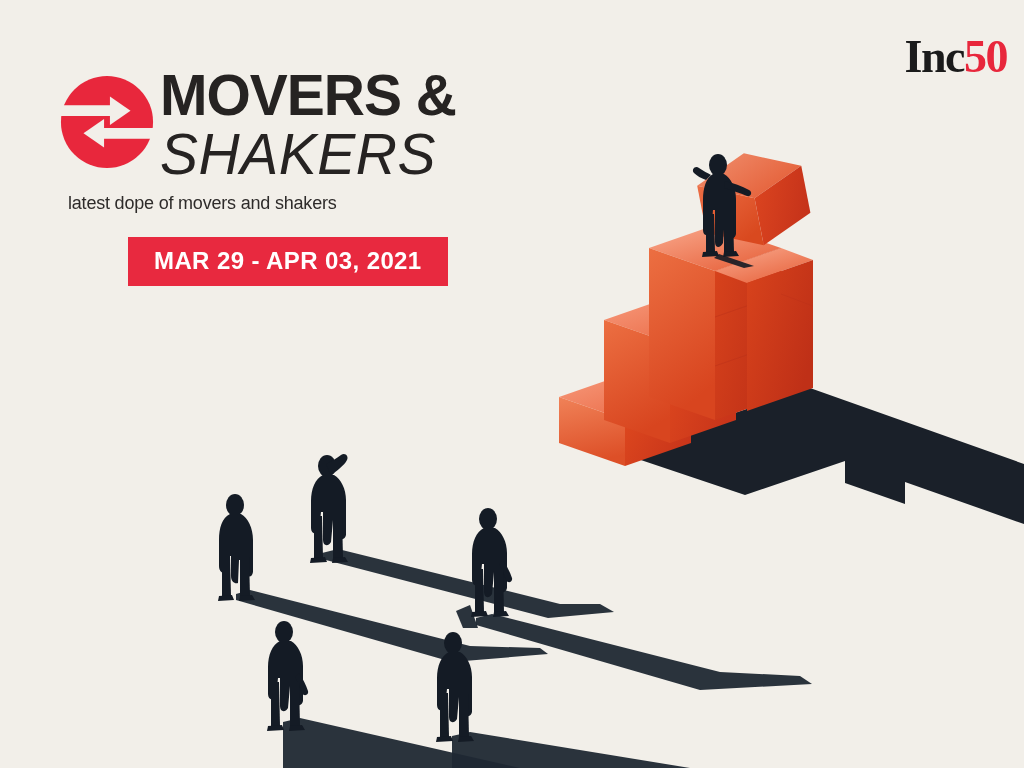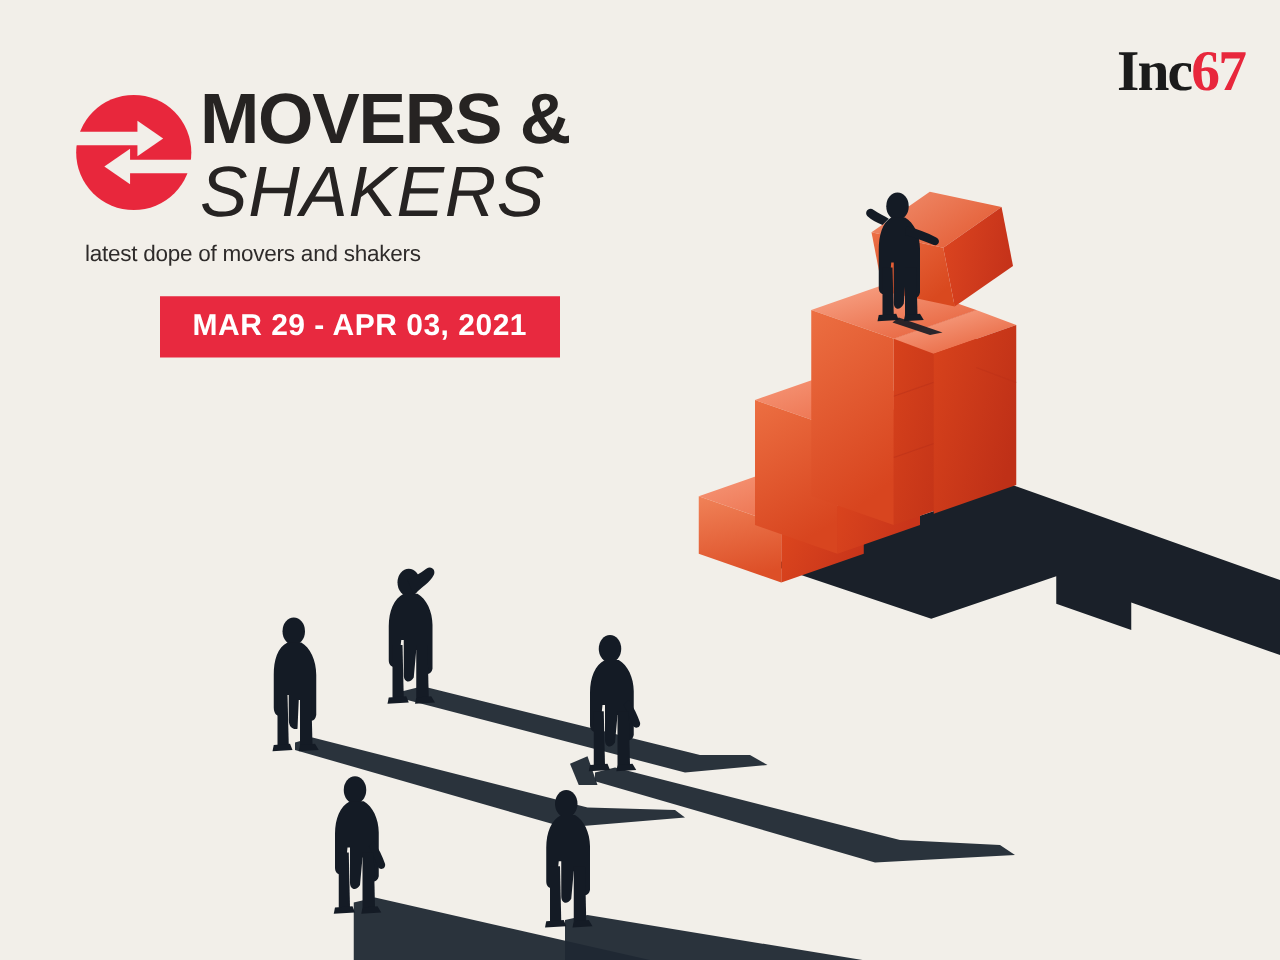--- a/index.html
+++ b/index.html
@@ -14,21 +14,21 @@
     overflow: hidden;
     background: #f2efe9;
     font-family: "Liberation Sans", sans-serif;
     -webkit-font-smoothing: antialiased;
   }
 
   
   #brand {
     position: absolute;
     top: 34px;
-    right: 28px;
+    right: 17px;
     display: flex;
     align-items: baseline;
     line-height: 1;
     letter-spacing: -1.5px;
   }
   #brand .inc {
     font-family: "Liberation Serif", serif;
     font-weight: 700;
     font-size: 46px;
     color: #1b1b1b;
@@ -307,16 +307,16 @@
   </div>
 
   <div id="tagline">latest dope of movers and shakers</div>
 
   <div id="date-badge">
     <span class="date-text">MAR 29 - APR 03, 2021</span>
   </div>
 
   <div id="brand">
     <span class="inc">Inc</span>
-    <span class="fortytwo">67</span>
+    <span class="fortytwo">50</span>
   </div>
 
 </div>
 
 </body></html>

